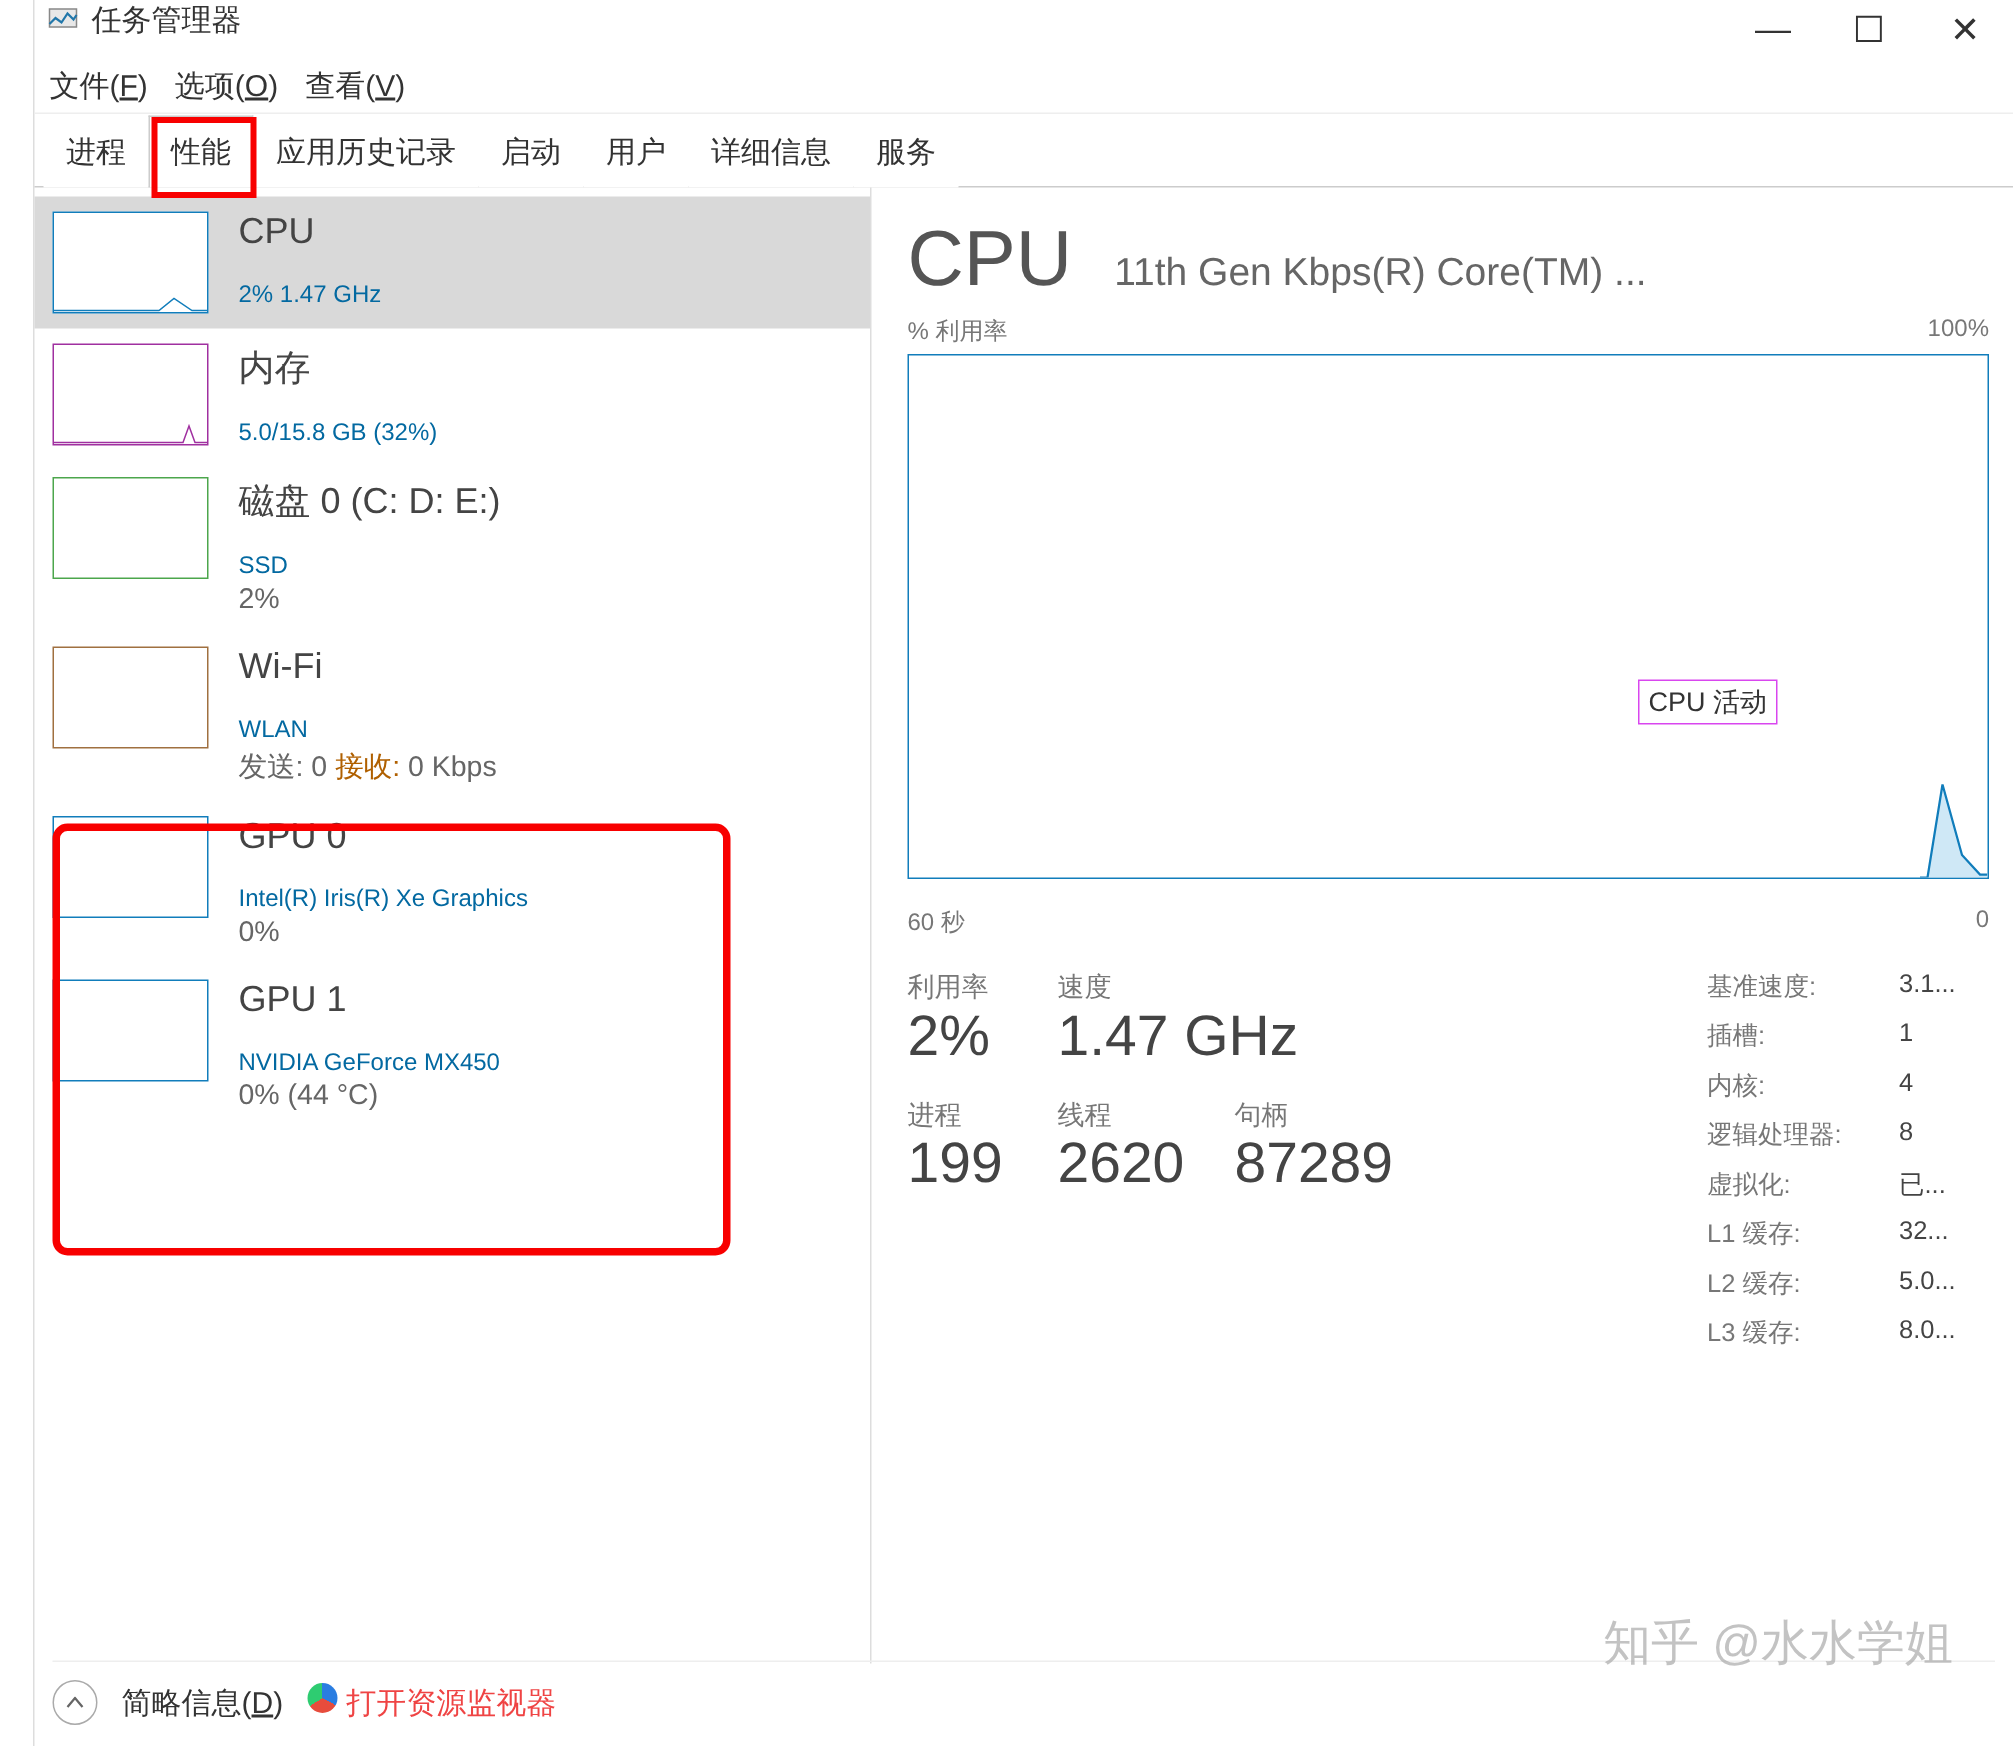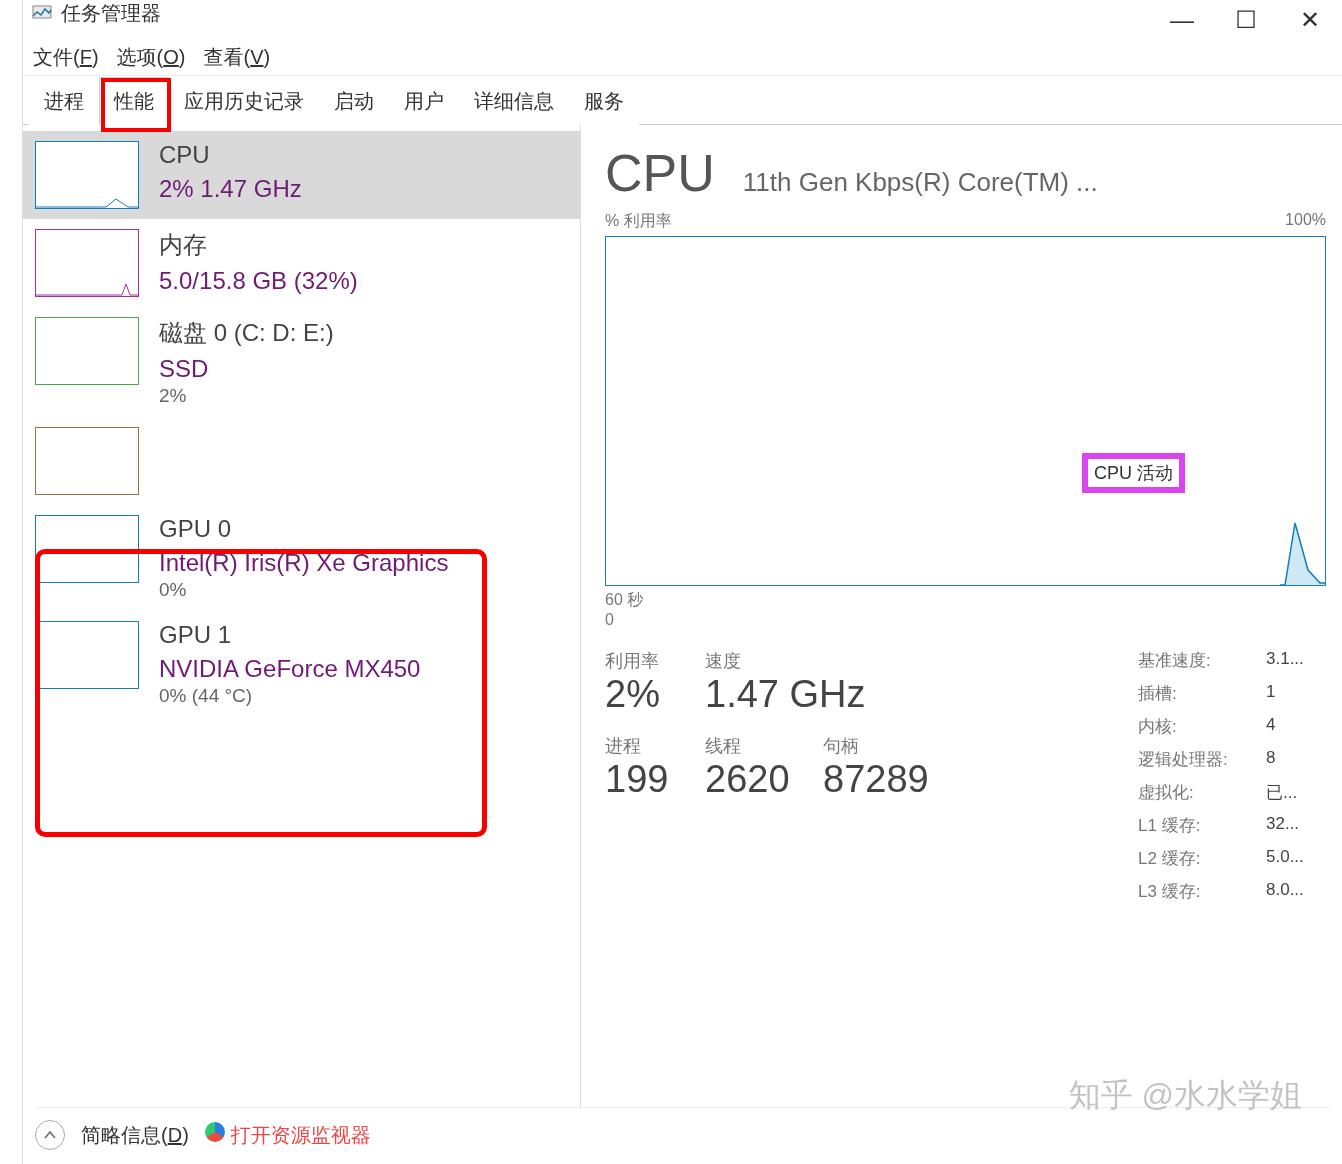--- a/index.html
+++ b/index.html
@@ -134,23 +134,23 @@
     .side-thumb.gpu { border-color: #117dbb; }
     .side-thumb .spark {
       position: absolute; bottom: 0; left: 0; right: 0; height: 15px;
     }
     
     .side-info .heading {
       font-size: 24px;
       color: #444;
     }
     .side-info .sub {
-      font-size: 24px;
-      color: #701a75;
-      margin-top: 6px;
+      font-size: 16px;
+      color: #0369a1;
+      margin-top: 19px;
     }
     .side-info .sub2 {
       font-size: 19px;
       color: #666;
       margin-top: 2px;
     }
     .side-info .netstat .lbl { color: #666; }
     .side-info .netstat .rxlbl { color: #b06000; }
     
     .red-box-gpu {
@@ -199,35 +199,34 @@
       height: 350px;
       border: 1px solid #117dbb;
       position: relative;
       margin-top: 4px;
     }
     .tooltip-box {
       position: absolute;
       right: 140px;
       top: 216px;
       background: #fff;
-      border: 6px solid #d946ef;
+      border: 1px solid #d946ef;
       padding: 2px 6px;
       font-size: 18px;
     }
     .chart-spark {
       position: absolute;
       bottom: 0; right: 0; height: 70px; width: 45px;
     }
     .axis-bottom {
       display: flex;
       justify-content: space-between;
       font-size: 16px;
       color: #777;
-      margin-top: 4px;
-      flex-direction: column;
+      margin-top: 19px;
     }
     .stat-lbl { font-size: 18px; color: #777; }
     .stat-val { font-size: 38px; color: #444; }
     
     .spec-list {
       grid-column: 4 / 6;
       grid-row: 1 / 5;
       display: grid;
       grid-template-columns: 120px 58px;
       row-gap: 8px;
@@ -347,20 +346,30 @@
         <div class="side-thumb disk"></div>
         <div class="side-info">
           <div class="heading">磁盘 0 (C: D: E:)</div>
           <div class="sub">SSD</div>
           <div class="sub2">2%</div>
         </div>
       </div>
 
       <div class="side-item">
         <div class="side-thumb wifi"></div>
+        <div class="side-info">
+          <div class="heading">Wi-Fi</div>
+          <div class="sub">WLAN</div>
+          <div class="sub2 netstat">
+            <span class="lbl">发送:</span>
+            <span>0</span>
+            <span class="rxlbl">接收:</span>
+            <span>0 Kbps</span>
+          </div>
+        </div>
       </div>
 
       <div class="side-item">
         <div class="side-thumb gpu"></div>
         <div class="side-info">
           <div class="heading">GPU 0</div>
           <div class="sub">Intel(R) Iris(R) Xe Graphics</div>
           <div class="sub2">0%</div>
         </div>
       </div>

